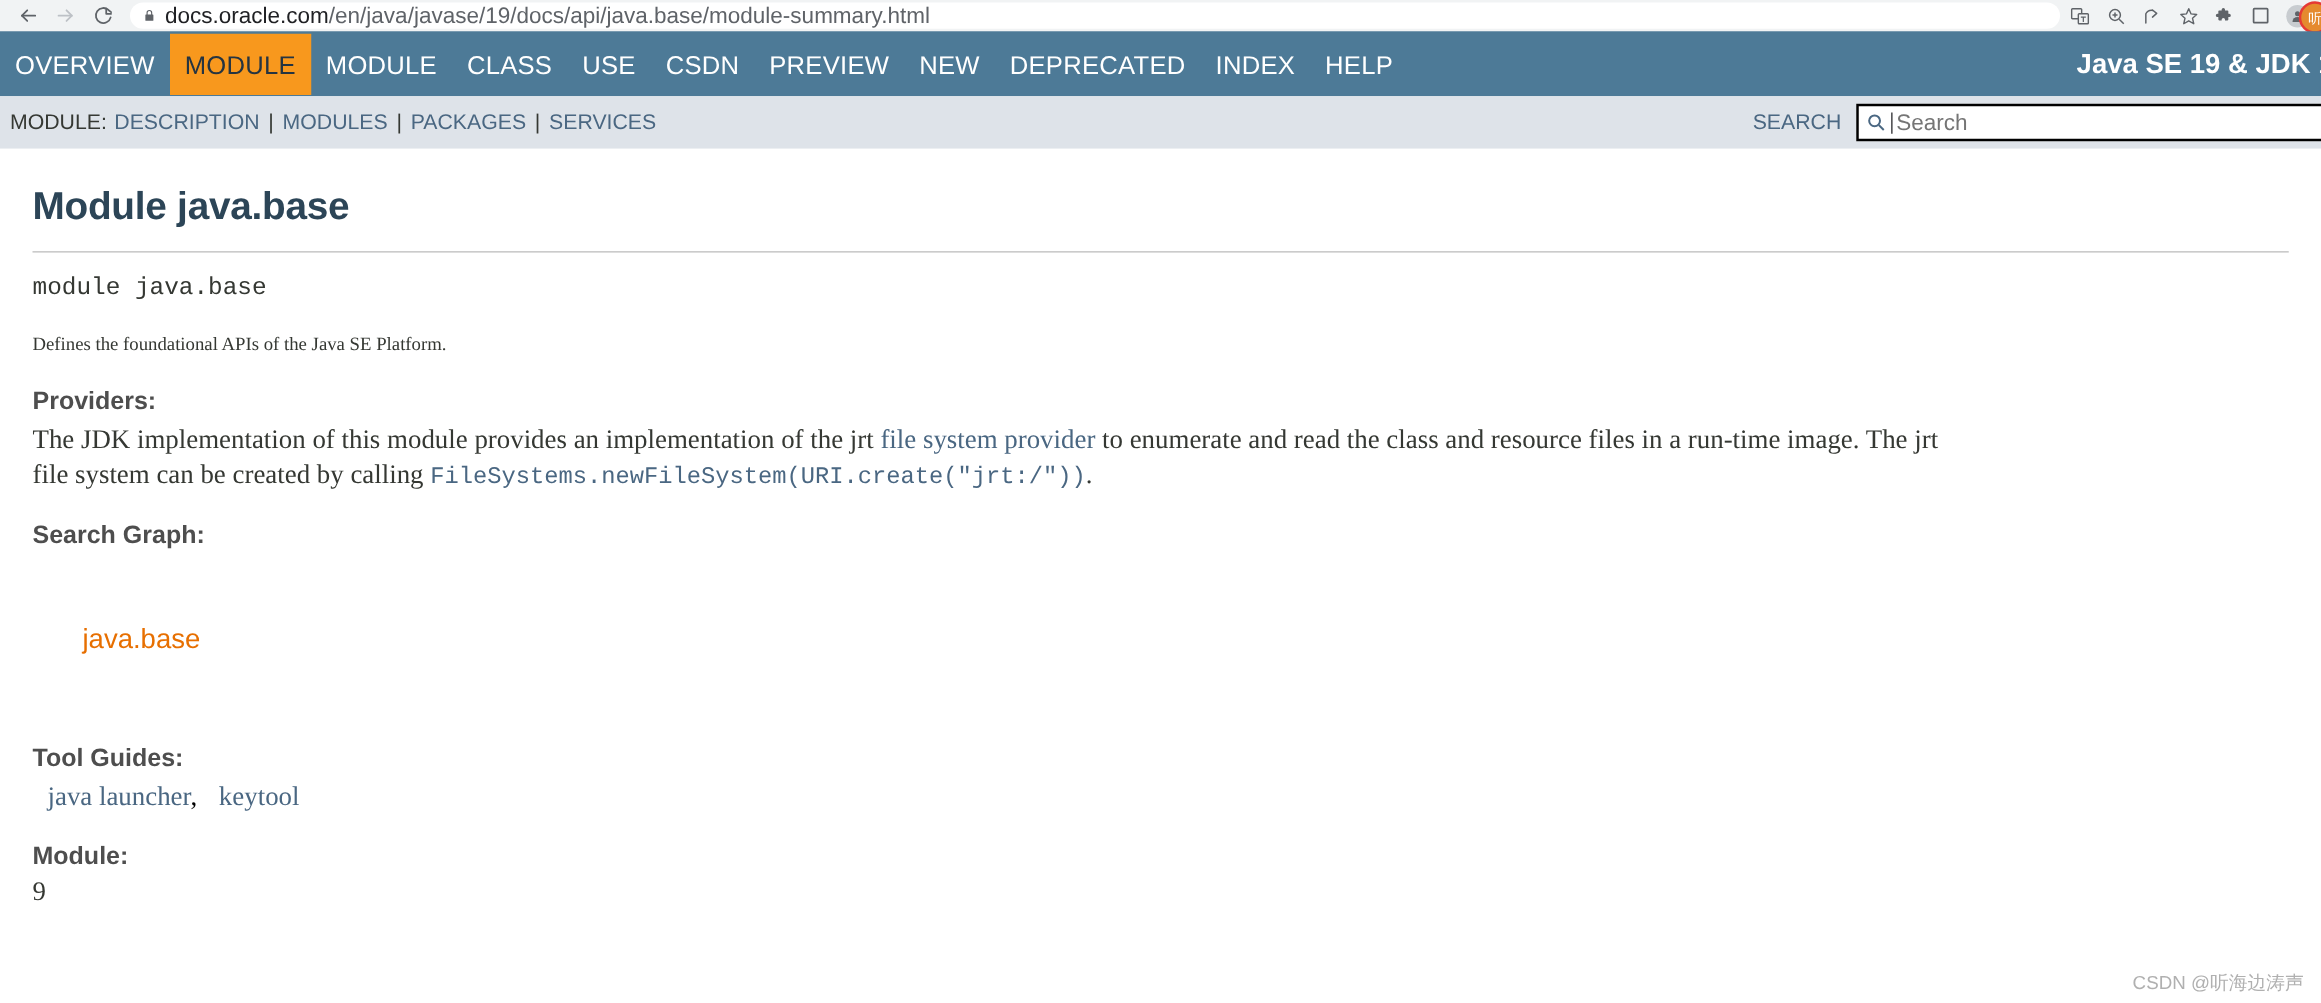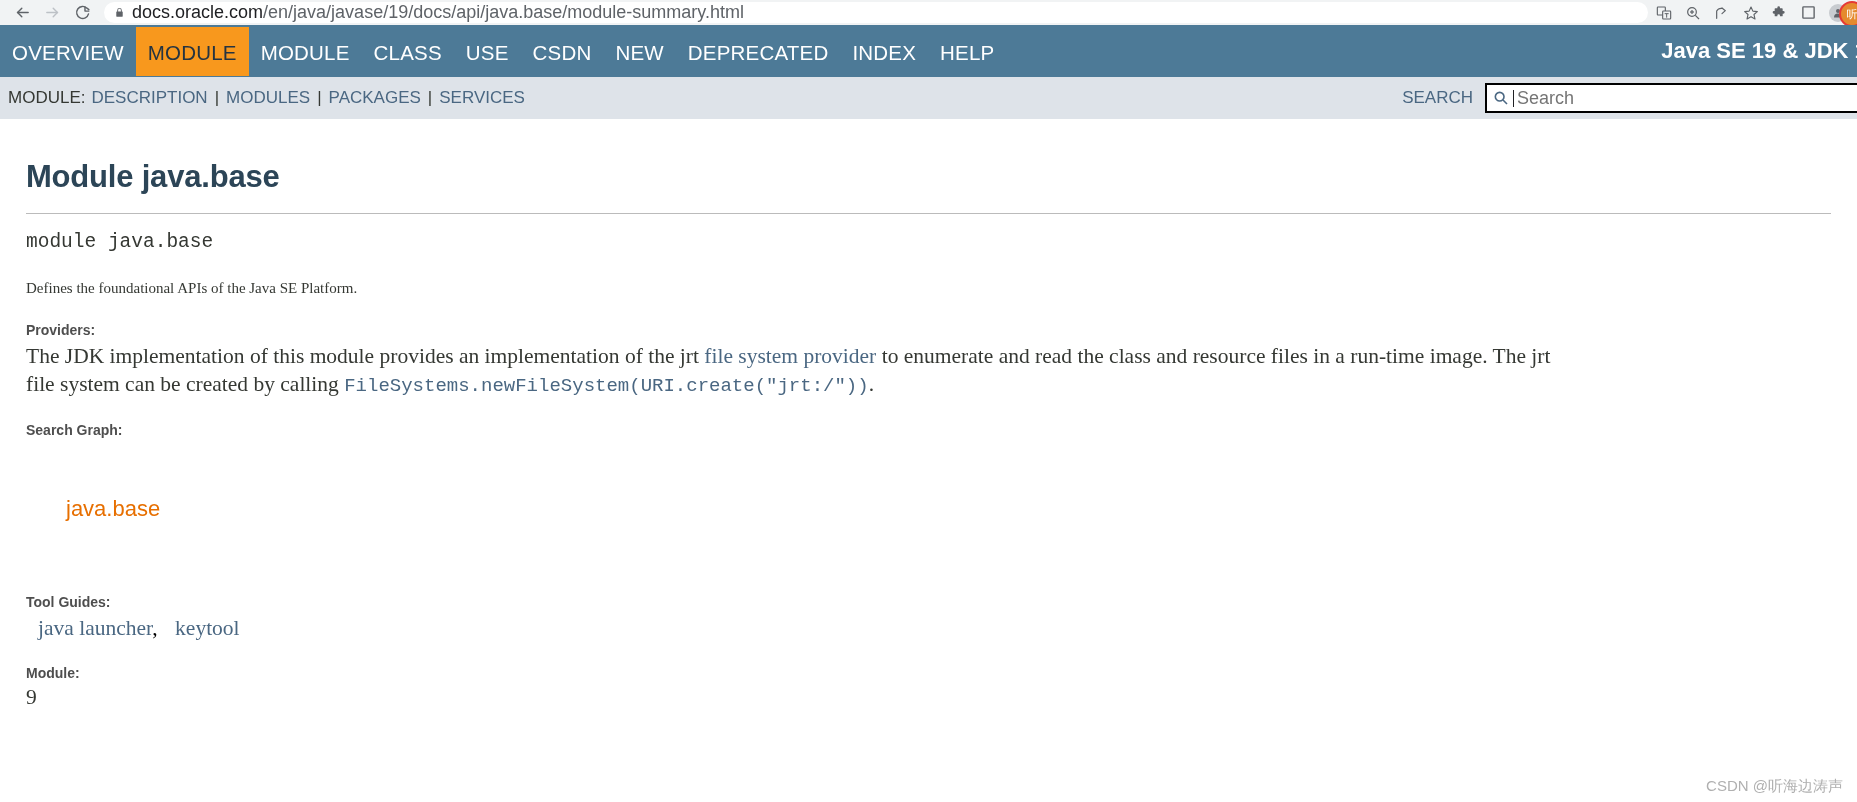--- a/index.html
+++ b/index.html
@@ -163,21 +163,21 @@
     width: 1px; height: 17px; background: #202124; margin-right: 3px;
   }
   .search-placeholder {
     color: #757575;
     font-size: 18px;
     font-family: "Liberation Sans", sans-serif;
   }
 
   
   .content {
-    padding: 12px 26px;
+    padding: 0 26px;
     position: relative;
     height: 683px;
     background: #ffffff;
   }
   .page-title {
     font-family: "Liberation Sans", sans-serif;
     font-size: 31px;
     font-weight: bold;
     color: #2c4557;
     margin: 0;
@@ -197,21 +197,21 @@
   }
   .body-para {
     font-family: "Liberation Serif", serif;
     font-size: 15px;
     color: #353833;
     margin: 26px 0 0 0;
     line-height: 1.28;
   }
   .dt-label {
     font-family: "Liberation Sans", sans-serif;
-    font-size: 14px;
+    font-size: 20px;
     font-weight: bold;
     color: #4e4e4e;
     margin: 24px 0 0 0;
   }
   .dd-para {
     font-family: "Liberation Serif", serif;
     font-size: 21.5px;
     color: #353833;
     margin: 5px 0 0 0;
     line-height: 1.28;
@@ -347,20 +347,21 @@
 </div>
 
 <div class="top-nav">
   <div class="nav-list">
     <span class="nav-item">OVERVIEW</span>
     <span class="nav-item active">MODULE</span>
     <span class="nav-item">MODULE</span>
     <span class="nav-item">CLASS</span>
     <span class="nav-item">USE</span>
     <span class="nav-item">CSDN</span>
+    <span class="nav-item">PREVIEW</span>
     <span class="nav-item">NEW</span>
     <span class="nav-item">DEPRECATED</span>
     <span class="nav-item">INDEX</span>
     <span class="nav-item">HELP</span>
   </div>
   <div class="nav-title">Java SE 19 &amp; JDK 19</div>
 </div>
 
 <div class="sub-nav">
   <span class="sub-nav-label">MODULE:</span>

